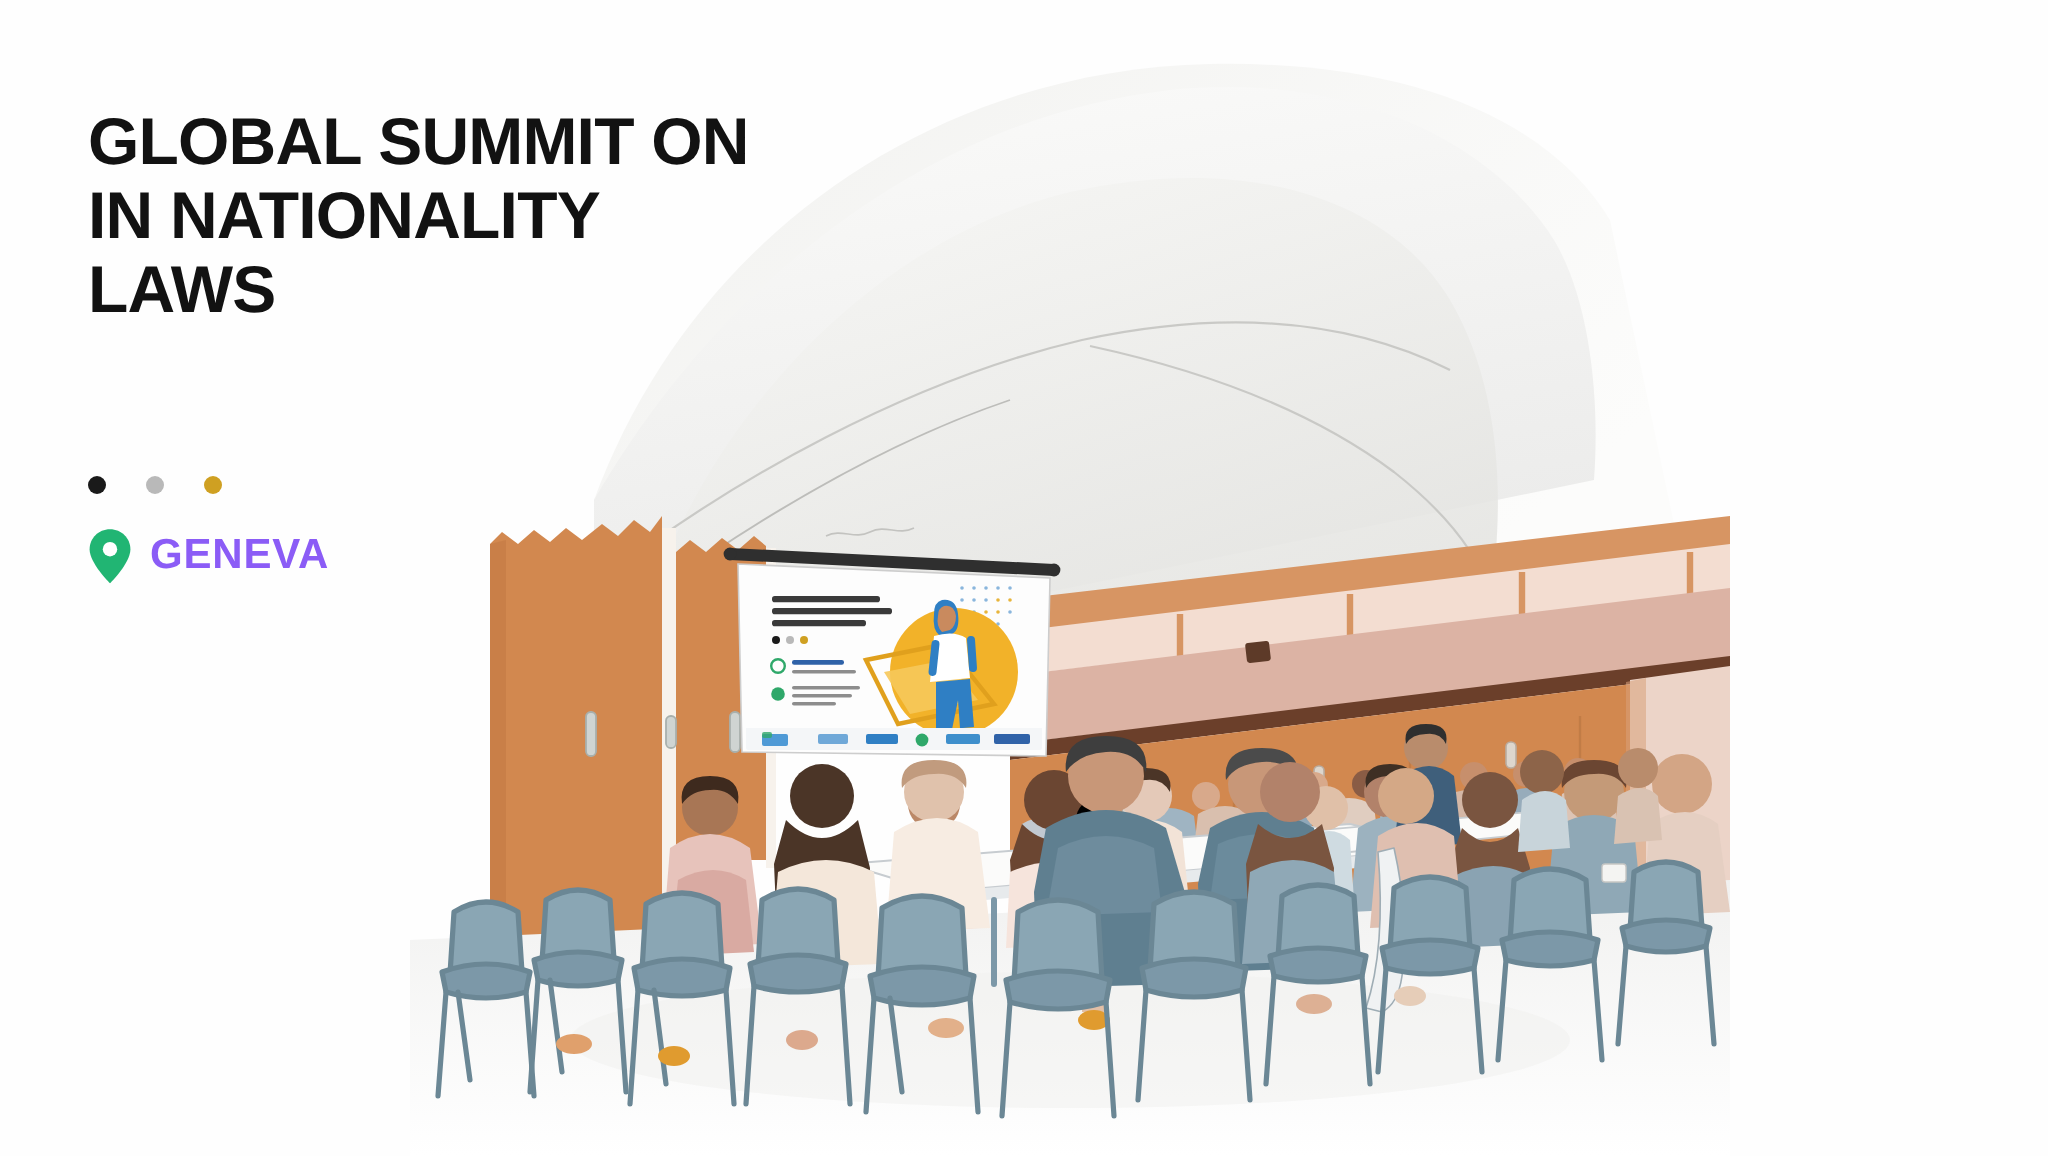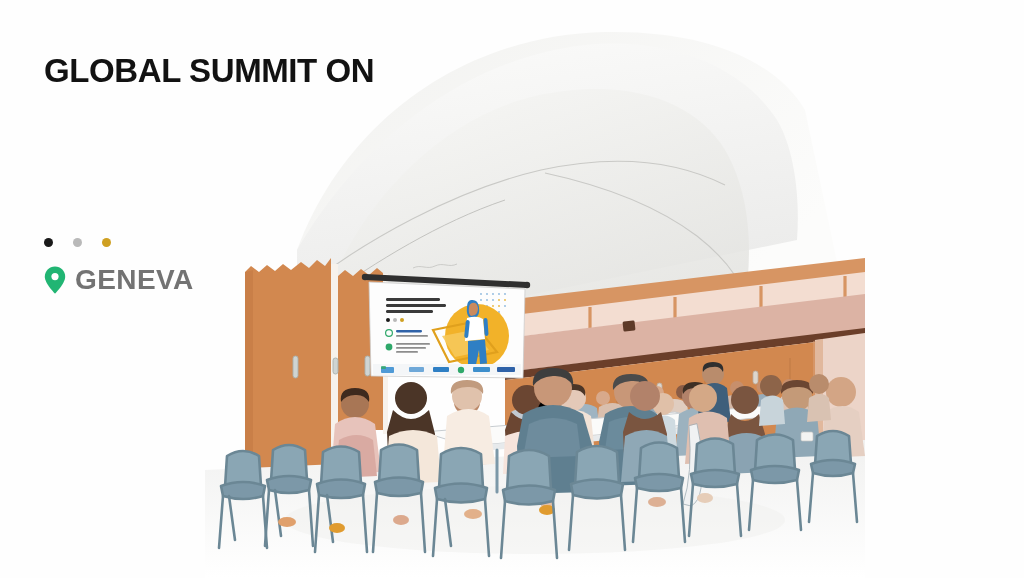--- a/index.html
+++ b/index.html
@@ -19,21 +19,21 @@
     font-family:"Liberation Sans","DejaVu Sans",sans-serif;
     font-stretch:condensed;
   }
   .title .ln{display:block;white-space:nowrap;}
 
   .dots{position:absolute;left:0px;top:186px;display:flex;gap:20px;align-items:center;}
   .dot{width:9px;height:9px;border-radius:50%;}
 
   .loc{position:absolute;left:0px;top:212px;display:flex;align-items:center;gap:9px;}
   .pin{width:22px;height:28px;flex:0 0 auto;}
-  .loc-label{font-size:28px;font-weight:800;letter-spacing:0.4px;color:#737373;}
+  .loc-label{font-size:21px;font-weight:800;letter-spacing:0.4px;color:#8b5cf6;}
 
   
   .illus{position:absolute;left:205px;top:0;width:660px;height:578px;}
   .illus svg{display:block;width:100%;height:100%;}
 </style>
 </head>
 <body>
 
 <div class="slide" style="background: rgb(254, 254, 254);">
 
@@ -473,20 +473,22 @@
           <ellipse cx="452" cy="502" rx="9" ry="5" fill="#ddb094"></ellipse>
           <ellipse cx="500" cy="498" rx="8" ry="5" fill="#e6cdb8"></ellipse>
         </g>
       </g>
     </svg>
   </div>
 
   <div class="text-block">
     <h1 class="title" style="color: rgb(18, 18, 18);">
       <span class="ln">GLOBAL SUMMIT ON</span>
+      <span class="ln">IN NATIONALITY</span>
+      <span class="ln">LAWS</span>
     </h1>
 
     <div class="dots">
       <span class="dot" style="background: rgb(26, 26, 26);"></span>
       <span class="dot" style="background: rgb(185, 185, 185);"></span>
       <span class="dot" style="background: rgb(207, 160, 34);"></span>
     </div>
 
     <div class="loc">
       <span class="pin">

